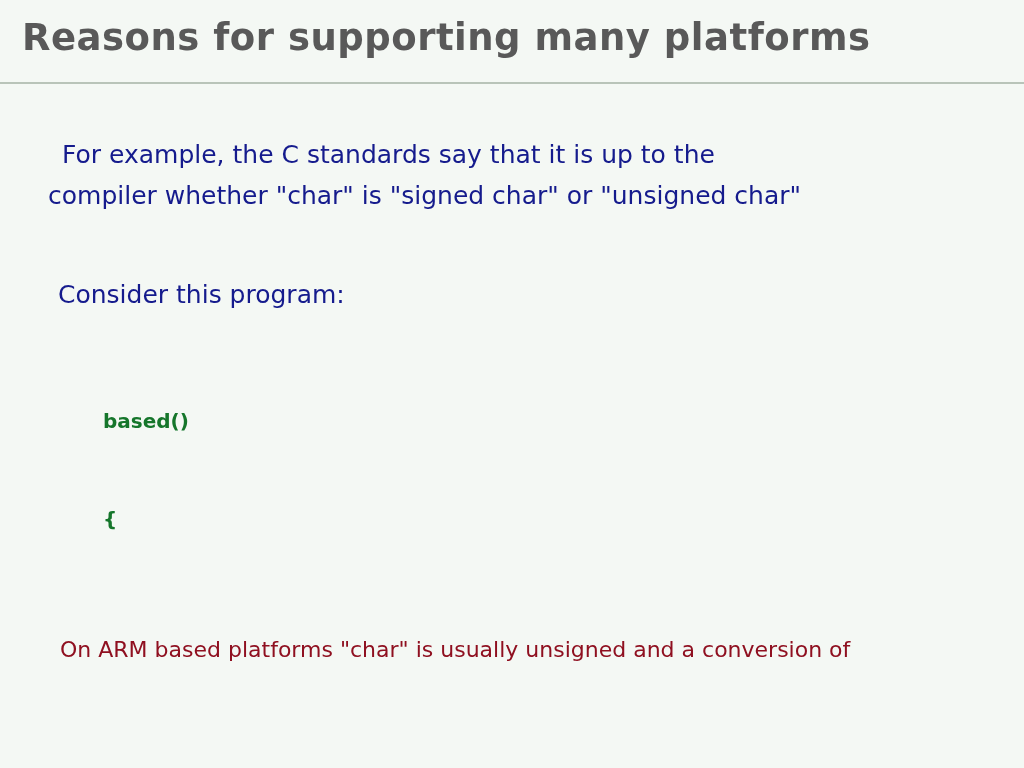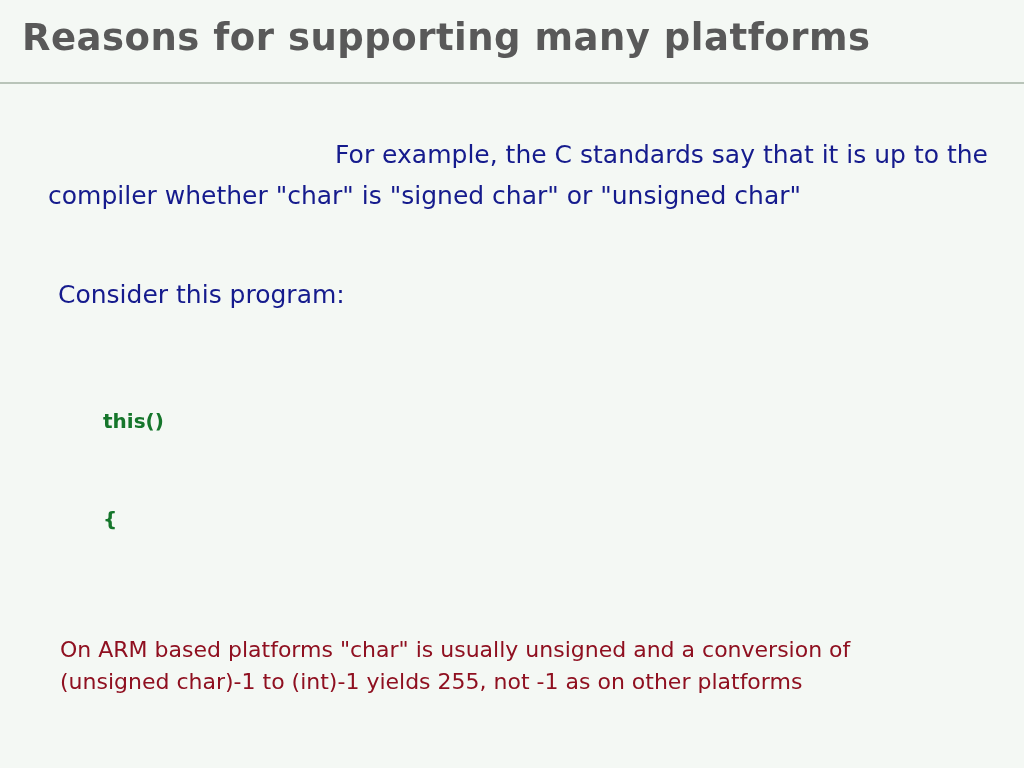--- a/index.html
+++ b/index.html
@@ -48,21 +48,21 @@
     position: absolute;
     color: #151b8d;
     font-size: 25px;
     line-height: 41px;
   }
   .para-intro {
     left: 48px;
     top: 42px;
     width: 940px;
   }
-  .para-intro .line1 { text-indent: 14px; text-align: right; }
+  .para-intro .line1 { text-indent: 14px; }
   .para-consider {
     left: 58px;
     top: 182px;
   }
   .code-block {
     position: absolute;
     left: 103px;
     top: 248px;
     font-family: "DejaVu Sans", sans-serif;
     font-size: 20px;
@@ -93,27 +93,26 @@
   <div class="body-area">
 
     <div class="para-block para-intro">
       <div class="line1">For example, the C standards say that it is up to the</div>
       <div class="line2">compiler whether "char" is "signed char" or "unsigned char"</div>
     </div>
 
     <div class="para-block para-consider">Consider this program:</div>
 
     <div class="code-block">
-      <div class="code-line">this()</div>
+      <div class="code-line">based()</div>
       <div class="code-line">{</div>
       
       
       
       
     </div>
 
     <div class="note-block">
       <div>On ARM based platforms "char" is usually unsigned and a conversion of</div>
-      <div>(unsigned char)-1 to (int)-1 yields 255, not -1 as on other platforms</div>
     </div>
 
   </div>
 </div>
 
 </body></html>

